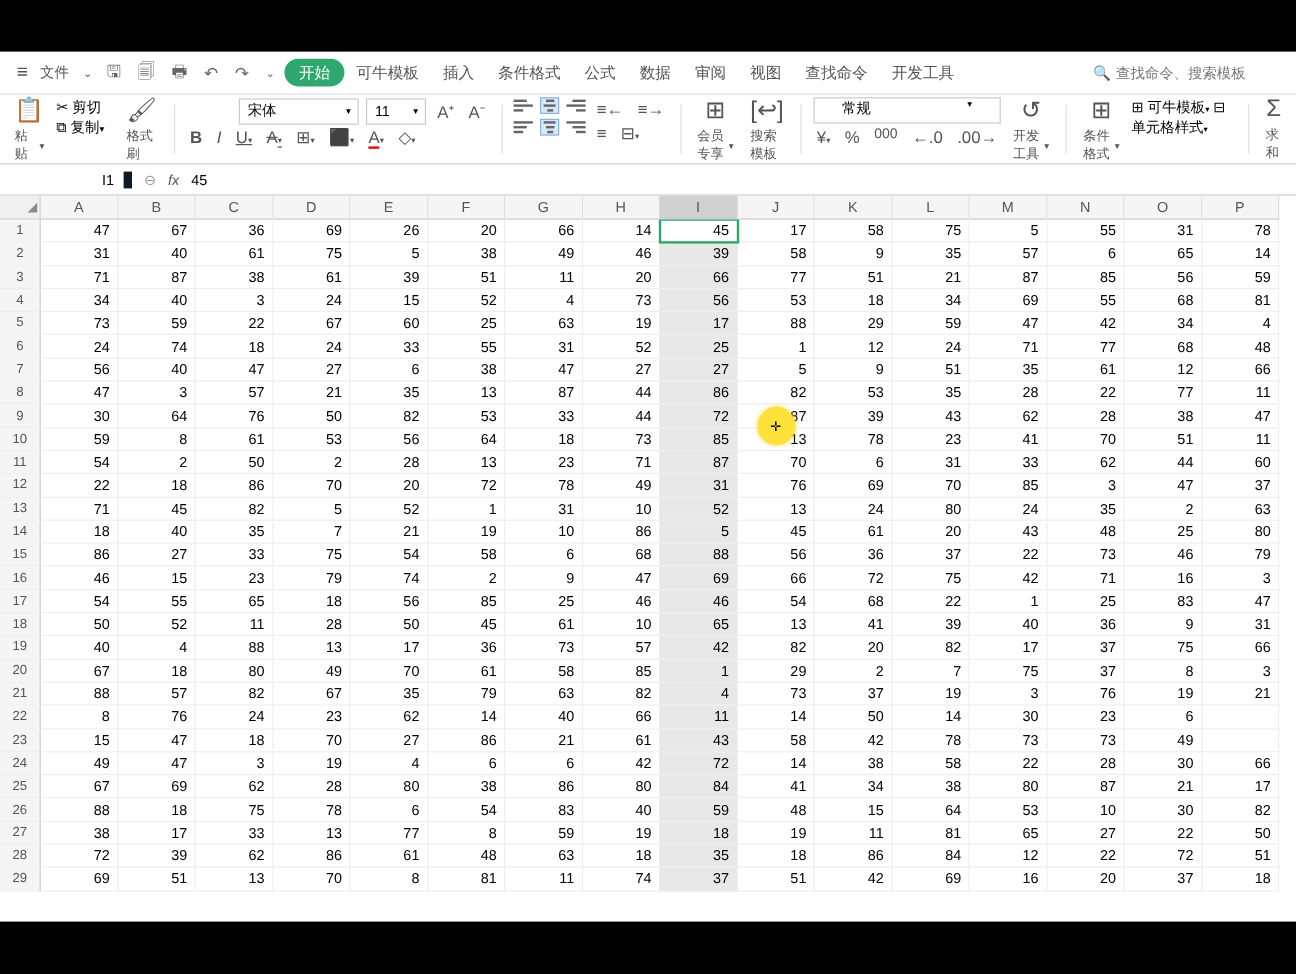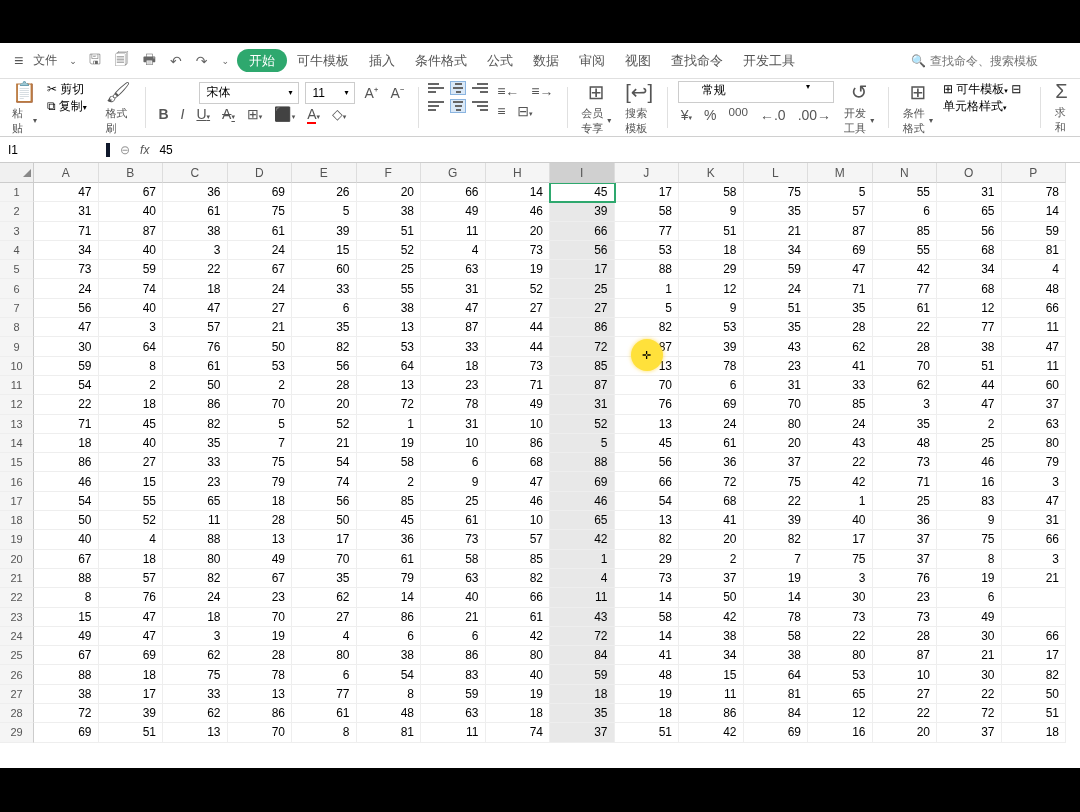--- a/index.html
+++ b/index.html
@@ -29,21 +29,21 @@
 .tbtn.u { text-decoration: underline; }
 .tbtn.s { text-decoration: line-through; }
 .tbtn.active { background: #d9e8f7; border: 1px solid #8ab4e0; padding: 1px 2px; }
 .dropdown-btn { border: 1px solid #ccc; height: 22px; padding: 0 23px; font-size: 12px; display:flex; gap:4px; min-width:100px; }
 .align-grid { display: grid; grid-template-columns: repeat(3, auto); gap: 4px 6px; }
 .align-grid .ab { width: 16px; height: 14px; display: flex; flex-direction: column; justify-content: center; gap: 2px; cursor:pointer; }
 .align-grid .ab span { height: 2px; background: #666; }
 
 
 .formula-bar { display: flex; align-items: center; height: 26px; border-bottom: 1px solid #ccc; }
-.name-box { width: 110px; border-right: 4px solid #0f172a; padding: 0 8px; font-size: 12px; text-align:center; display:flex; align-items:center; justify-content:flex-start; gap:4px; }
+.name-box { width: 110px; border-right: 7px solid #0f172a; padding: 0 8px; font-size: 12px; text-align:center; display:flex; align-items:center; justify-content:flex-end; gap:4px; }
 .fx-area { display: flex; align-items: center; gap: 10px; padding: 0 10px; flex:1; }
 .fx-area .fx { font-style: italic; color: #555; }
 .fx-input { border: none; outline: none; flex: 1; font-size: 12px; }
 .corner { width: 34px; height: 20px; background: #f0f0f0; border-right: 1px solid #ccc; border-bottom: 1px solid #ccc; display:flex; align-items:center; justify-content:flex-end; padding-right:2px; }
 .corner::after { content:''; border-left: 8px solid transparent; border-bottom: 8px solid #888; }
 .col-head { background: #f5f5f5; border-right: 1px solid #ddd; border-bottom: 1px solid #ccc; text-align: center; font-size: 12px; color: #555; display:flex; align-items:center; justify-content:center; }
 .col-head.sel { background: #d0d0d0; }
 .row-headers { display: flex; flex-direction: column; }
 .row-head { width: 34px; background: #f5f5f5; border-right: 1px solid #ccc; border-bottom: 1px solid #eee; text-align: center; font-size: 11px; color: #555; display:flex; align-items:center; justify-content:center; }
 .cells { position: relative; }

